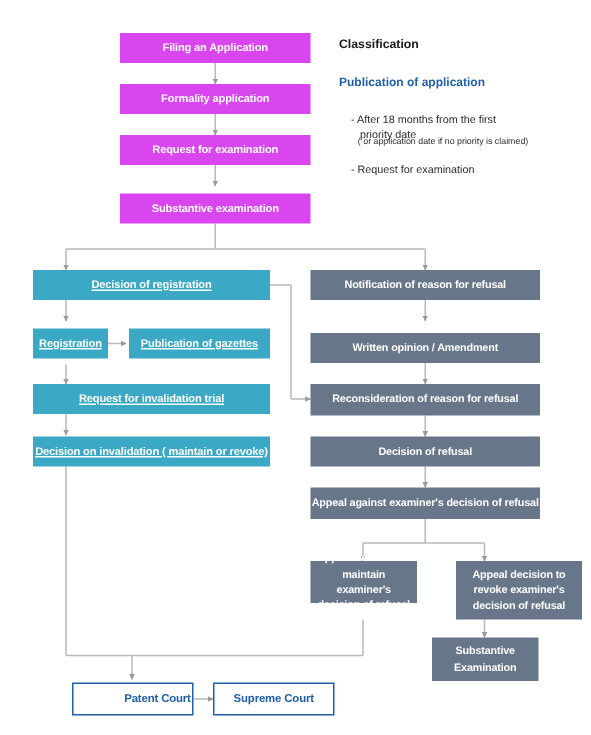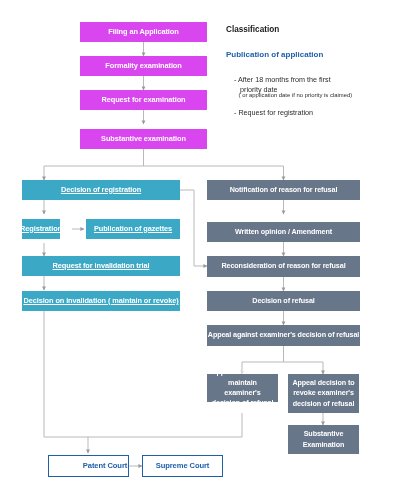--- a/index.html
+++ b/index.html
@@ -138,33 +138,33 @@
       <line x1="88" y1="437" x2="88" y2="453" marker-end="url(#arrow)"></line>
 
       <line x1="129" y1="466" x2="142" y2="466" marker-end="url(#arrow)"></line>
     </g>
   </svg>
 
   <div class="node node-blue" style="left:80px; top:22px; width:127px; height:20px;">
     <span>Filing an Application</span>
   </div>
   <div class="node node-blue" style="left:80px; top:56px; width:127px; height:20px;">
-    <span>Formality examination</span>
+    <span>Formality application</span>
   </div>
   <div class="node node-blue" style="left:80px; top:90px; width:127px; height:20px;">
     <span>Request for examination</span>
   </div>
   <div class="node node-blue" style="left:80px; top:129px; width:127px; height:20px;">
     <span>Substantive examination</span>
   </div>
 
   <div class="node node-teal" style="left:22px; top:180px; width:158px; height:20px;">
     <span>Decision of registration</span>
   </div>
-  <div class="node node-teal" style="left:22px; top:219px; width:38px; height:20px;">
+  <div class="node node-teal" style="left:22px; top:219px; width:50px; height:20px;">
     <span>Registration</span>
   </div>
   <div class="node node-teal" style="left:86px; top:219px; width:94px; height:20px;">
     <span>Publication of gazettes</span>
   </div>
   <div class="node node-teal" style="left:22px; top:256px; width:158px; height:20px;">
     <span>Request for invalidation trial</span>
   </div>
   <div class="node node-teal" style="left:22px; top:291px; width:158px; height:20px;align-items:center;">
     <span>Decision on invalidation ( maintain or revoke)</span>
@@ -182,21 +182,21 @@
   <div class="node node-gray" style="left:207px; top:291px; width:153px; height:20px;align-items:center;">
     <span>Decision of refusal</span>
   </div>
   <div class="node node-gray" style="left:207px; top:325px; width:153px; height:21px;">
     <span>Appeal against examiner's decision of refusal</span>
   </div>
 
   <div class="node node-gray node-multiline" style="left:207px; top:374px; width:71px; height:28px; padding:0 3px;">
     <span>Appeal decision to maintain examiner's decision of refusal</span>
   </div>
-  <div class="node node-gray node-multiline" style="left:288px; top:374px; width:71px; height:39px; padding:17px 3px;">
+  <div class="node node-gray node-multiline" style="left:304px; top:374px; width:84px; height:39px; padding:17px 3px;">
     <span>Appeal decision to revoke examiner's decision of refusal</span>
   </div>
   <div class="node node-gray node-multiline" style="left:288px; top:425px; width:71px; height:29px; padding:0 3px;">
     <span>Substantive Examination</span>
   </div>
 
   <div class="node node-court" style="left:48px; top:455px; width:81px; height:22px;padding-left:33px;">
     <span>Patent Court</span>
   </div>
   <div class="node node-court" style="left:142px; top:455px; width:81px; height:22px;">
@@ -212,16 +212,16 @@
   <div class="annot annot-line" style="left:226px; top:66px;">
     <span>- After 18 months from the first</span>
   </div>
   <div class="annot annot-line" style="left:226px; top:76px;">
     <span>   priority date</span>
   </div>
   <div class="annot annot-small" style="left:232px; top:86px;">
     <span>( or application date if no priority is claimed)</span>
   </div>
   <div class="annot annot-line" style="left:226px; top:99px;">
-    <span>- Request for registration</span>
+    <span>- Request for examination</span>
   </div>
 
 </div>
 
 </body></html>

